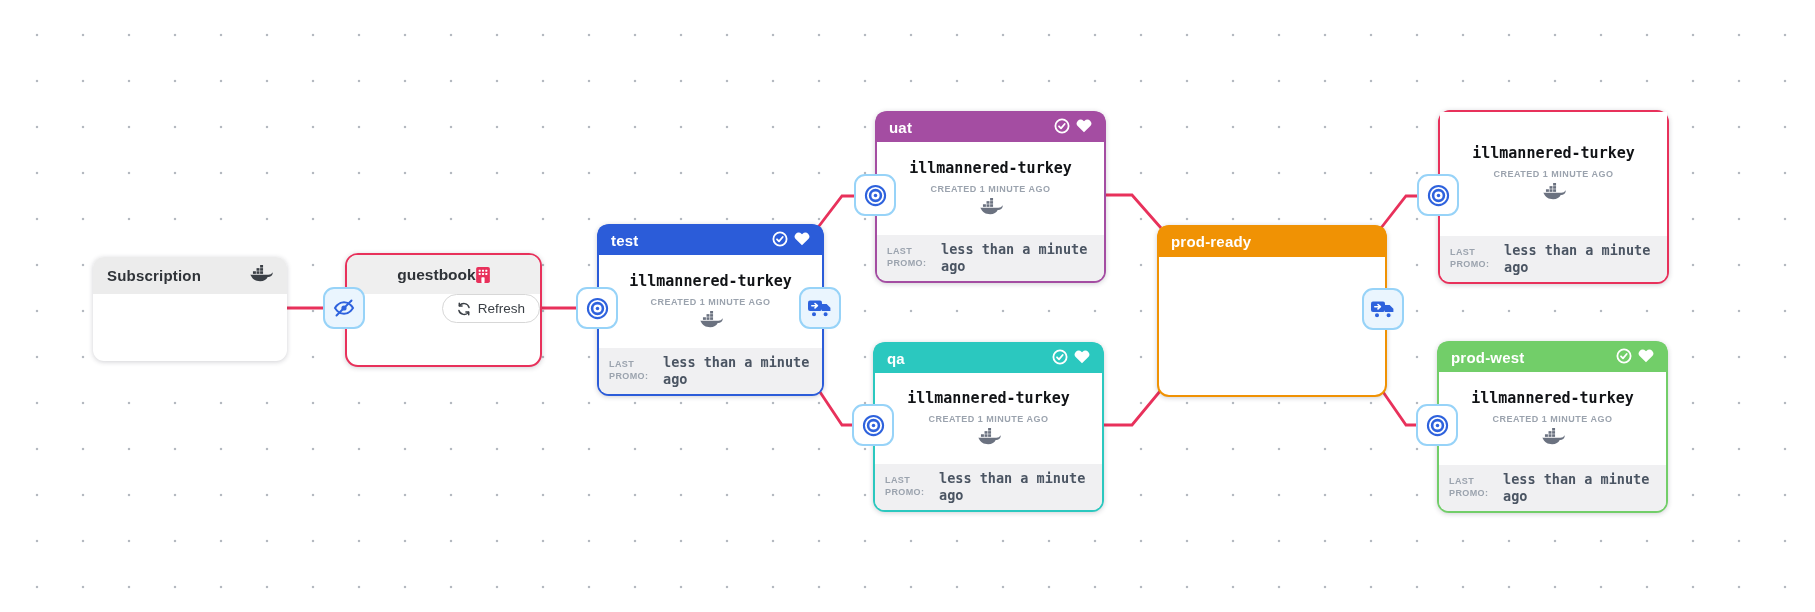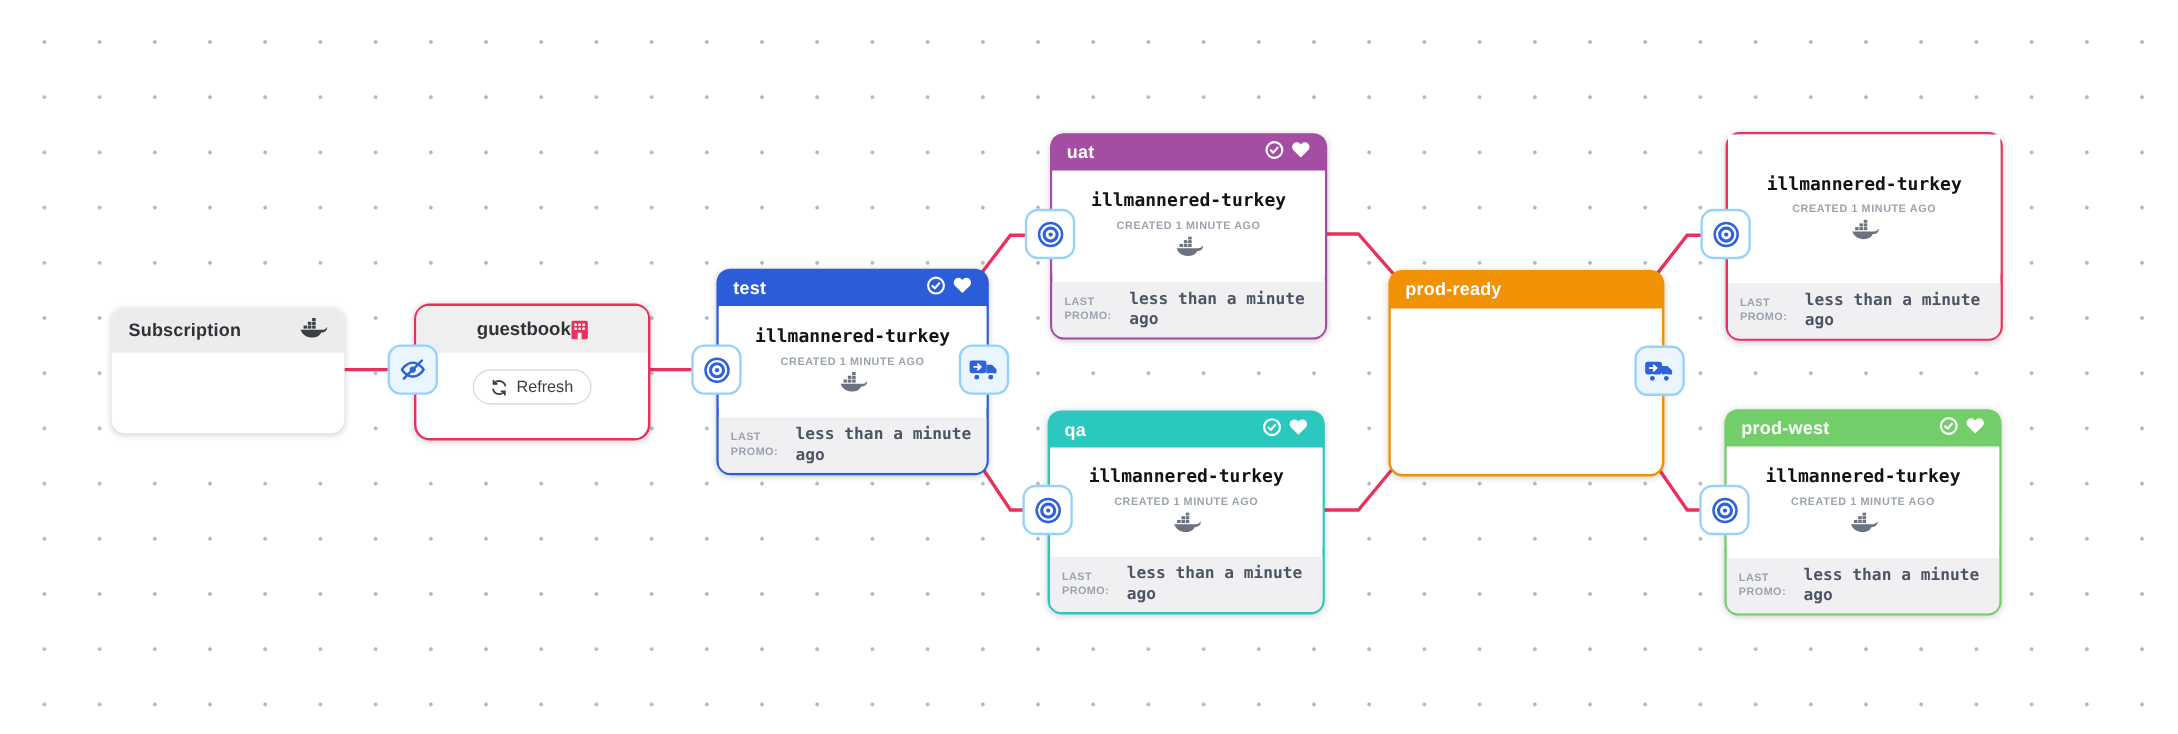--- a/index.html
+++ b/index.html
@@ -24,21 +24,21 @@
   .sub-body{padding:9px 14px 0 14px;}
   .tiny-label{font-size:9px;font-weight:bold;color:#9ba3ae;letter-spacing:.6px;}
   .repo-row{display:flex;align-items:center;gap:7px;margin-top:5px;cursor:pointer;}
   .repo-url{font-family:"DejaVu Sans Mono",monospace;font-weight:bold;font-size:13.5px;color:#17191c;white-space:nowrap;}
 
   
   .wh-card{width:193px;height:110px;border:2.5px solid var(--edge,#e8315b);border-radius:13px;}
   .wh-header{display:flex;align-items:center;justify-content:center;
     background:#efefef;border-radius:10px 10px 0 0;height:39px;padding:0 13px;}
   .wh-title{font-weight:bold;font-size:15.5px;color:#2f3338;}
-  .wh-body{display:flex;justify-content:center;padding-top:14px;}
+  .wh-body{display:flex;justify-content:flex-end;}
   .refresh-btn{display:flex;align-items:center;gap:7px;background:#fff;border:1.5px solid #d7d7d7;
     border-radius:15px;height:29px;padding:0 14px;font-size:13.5px;color:#3a3f45;cursor:pointer;}
 
   
   .stage{border:2.5px solid var(--stage-color,#888);border-radius:12px;display:flex;flex-direction:column;cursor:pointer;}
   .stage-header{background:var(--stage-color,#888);height:31px;display:flex;align-items:center;
     justify-content:space-between;padding:0 13px;border-radius:8px 8px 0 0;margin:-1px;}
   .stage-name{color:#fff;font-weight:bold;font-size:15px;letter-spacing:.2px;text-align:center;}
   .badges{display:flex;align-items:center;gap:6px;}
   .stage-body{flex:1;display:flex;flex-direction:column;align-items:center;justify-content:center;background:#fff;border-radius:0 0 9px 9px;text-align:center;}

